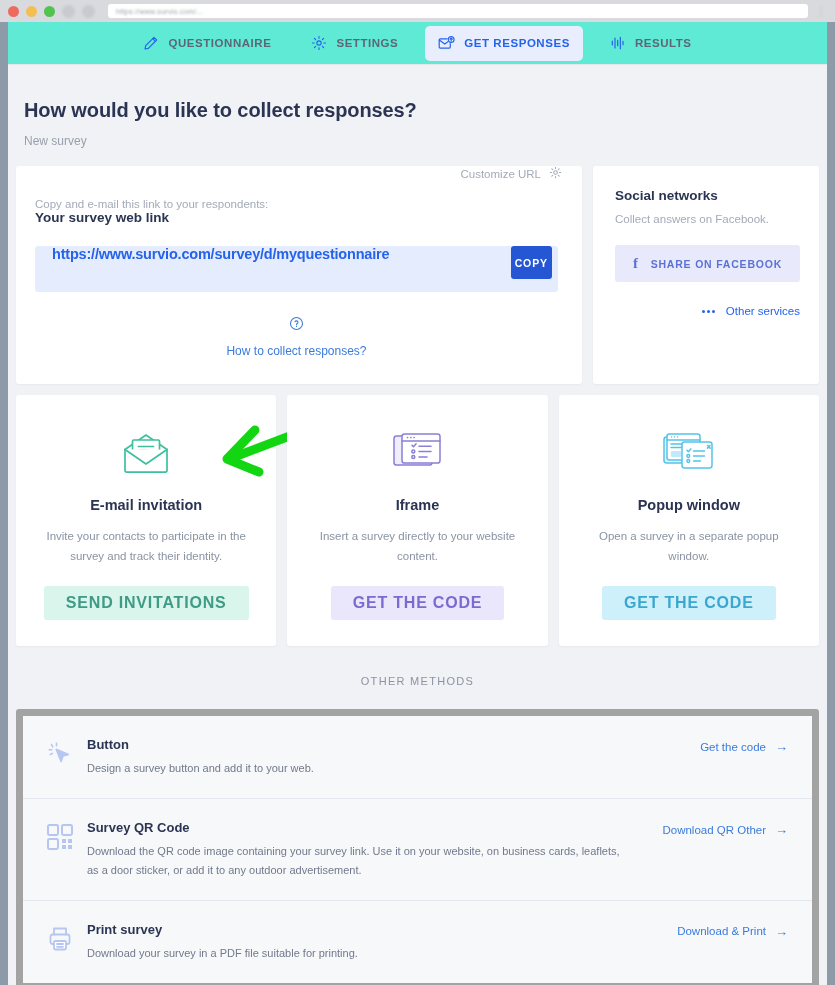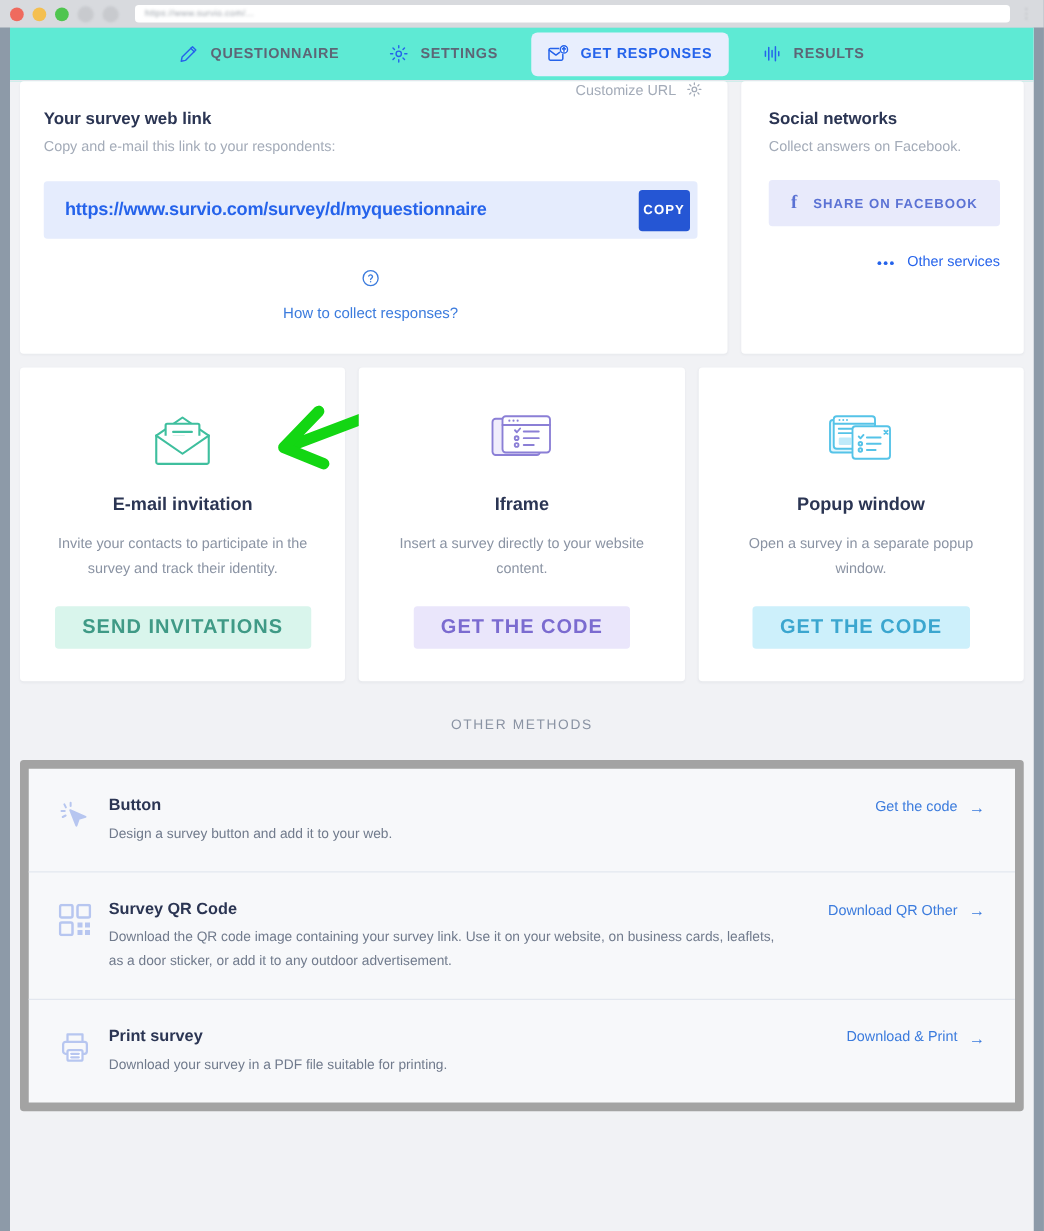--- a/index.html
+++ b/index.html
@@ -72,21 +72,21 @@
   #weblink-card { width: 580px; padding: 22px 24px 26px 19px; position: relative; }
   #customize-url {
     position: absolute; right: 20px; top: 0;
     display: flex; align-items: center; gap: 8px;
     font-size: 11.5px; color: #a3abb8; cursor: pointer;
   }
   #weblink-title { font-size: 13.5px; font-weight: bold; color: #2b3553; }
   #weblink-sub { font-size: 11.5px; color: #a3abb8; margin-top: 10px; }
   #link-box {
     margin-top: 21px; height: 46px; background: #e5ecfd; border-radius: 3px;
-    display: flex; align-items: center; padding-left: 17px; padding-right: 6px;
+    display: flex; align-items: flex-start; padding-left: 17px; padding-right: 6px;
   }
   #link-url {
     flex: 1; font-size: 14.5px; font-weight: bold; color: #2563eb;
     letter-spacing: -.2px; white-space: nowrap; overflow: hidden;
   }
   #copy-button {
     background: #2556d4; color: #fff; border: none; border-radius: 3px;
     height: 33px; padding: 0 4px; font-size: 10.5px; font-weight: bold;
     letter-spacing: .9px; cursor: pointer;
     font-family: "Liberation Sans", sans-serif;
@@ -229,35 +229,39 @@
         <svg width="16" height="16" viewBox="0 0 24 24" fill="none" stroke="#2563eb" stroke-width="1.8" stroke-linecap="round">
           <path d="M3.5 9v6M7.5 4.5v15M11.5 8v8M15.5 3.5v17M19.5 9.5v5"></path>
         </svg>
       </span>
       <span>RESULTS</span>
     </div>
   </div>
 
   <div id="content-pad">
 
+    <div id="pagehead">
+      <div id="page-title">How would you like to collect responses?</div>
+      <div id="page-subtitle">New survey</div>
+    </div>
 
     <div id="toprow">
 
       <div class="card" id="weblink-card">
         <div id="customize-url">
           <span>Customize URL</span>
           <span>
             <svg width="13" height="13" viewBox="0 0 24 24" fill="none" stroke="#a3abb8" stroke-width="1.9" stroke-linecap="round">
               <circle cx="12" cy="12" r="3.4"></circle>
               <path d="M12 2.4v2.4M12 19.2v2.4M2.4 12h2.4M19.2 12h2.4M5.2 5.2l1.7 1.7M17.1 17.1l1.7 1.7M18.8 5.2l-1.7 1.7M6.9 17.1l-1.7 1.7"></path>
             </svg>
           </span>
         </div>
+        <div id="weblink-sub">Copy and e-mail this link to your respondents:</div>
         <div id="weblink-title">Your survey web link</div>
-        <div id="weblink-sub">Copy and e-mail this link to your respondents:</div>
         <div id="link-box">
           <div id="link-url">https://www.survio.com/survey/d/myquestionnaire</div>
           <button id="copy-button">COPY</button>
         </div>
         <div id="howto-row">
           <span>
             <svg width="15" height="15" viewBox="0 0 24 24" fill="none" stroke="#3b7bdd" stroke-width="1.7">
               <circle cx="12" cy="12" r="9.6"></circle>
               <path d="M9.6 9.3a2.5 2.5 0 014.8.8c0 1.7-2.4 2.1-2.4 3.7" stroke-linecap="round"></path>
               <circle cx="12" cy="16.7" r=".95" fill="#3b7bdd" stroke="none"></circle>

